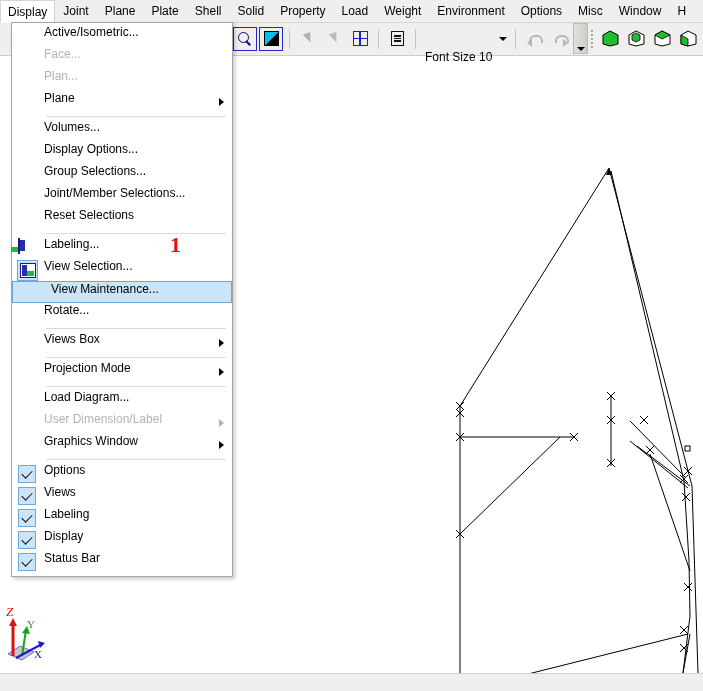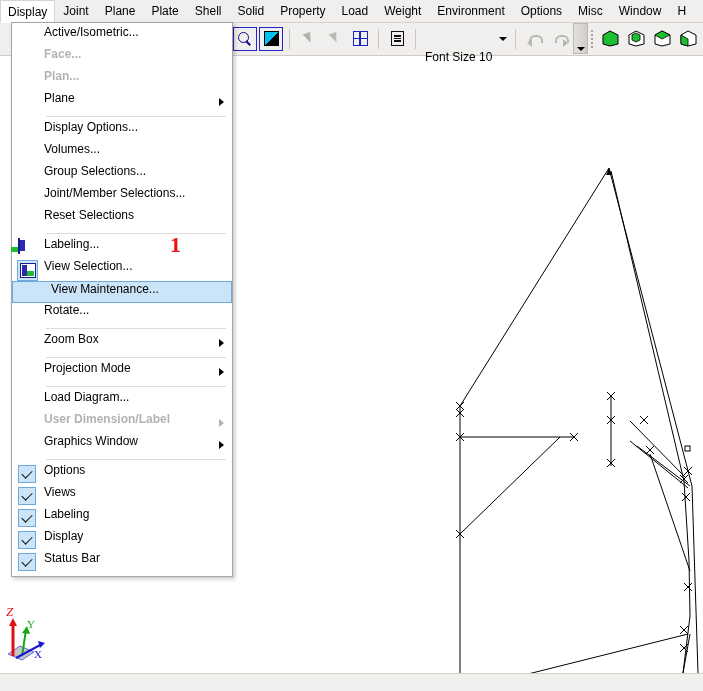--- a/index.html
+++ b/index.html
@@ -161,21 +161,21 @@
   .dd-item {
     position: relative;
     height: 22px;
     display: flex; 
     font-size: 12px; color: #000;
     padding-left: 32px; padding-right: 6px;
     box-sizing: border-box;
     white-space: nowrap;
     cursor: default;
   }
-  .dd-item.disabled { color: #b3b3b3; font-weight: bold; }
+  .dd-item.disabled { color: #b3b3b3; }
   .dd-item.selected {
     background: #cce4f7;
     border: 1px solid #6fa8dc;
     border-left: 1px solid #6fa8dc;
     border-right: 1px solid #6fa8dc;
     padding-left: 38px;
     height: 22px;
   }
   .dd-sep {
     height: 1px; background: #dcdcdc;
@@ -493,24 +493,24 @@
       <span class="lbl">Plan...</span>
     </div>
     <div class="dd-item">
       <span class="lbl">Plane</span>
       <span class="dd-arrow"></span>
     </div>
 
     <div class="dd-sep"></div>
 
     <div class="dd-item">
+      <span class="lbl">Volumes...</span>
+    </div>
+    <div class="dd-item">
       <span class="lbl">Display Options...</span>
-    </div>
-    <div class="dd-item">
-      <span class="lbl">Volumes...</span>
     </div>
     <div class="dd-item">
       <span class="lbl">Group Selections...</span>
     </div>
     <div class="dd-item">
       <span class="lbl">Joint/Member Selections...</span>
     </div>
     <div class="dd-item">
       <span class="lbl">Reset Selections</span>
     </div>
@@ -530,21 +530,21 @@
     <div class="dd-item selected">
       <span class="lbl">View Maintenance...</span>
     </div>
     <div class="dd-item">
       <span class="lbl">Rotate...</span>
     </div>
 
     <div class="dd-sep"></div>
 
     <div class="dd-item">
-      <span class="lbl">Zoom Box</span>
+      <span class="lbl">Views Box</span>
       <span class="dd-arrow"></span>
     </div>
 
     <div class="dd-sep"></div>
 
     <div class="dd-item">
       <span class="lbl">Projection Mode</span>
       <span class="dd-arrow"></span>
     </div>
 

